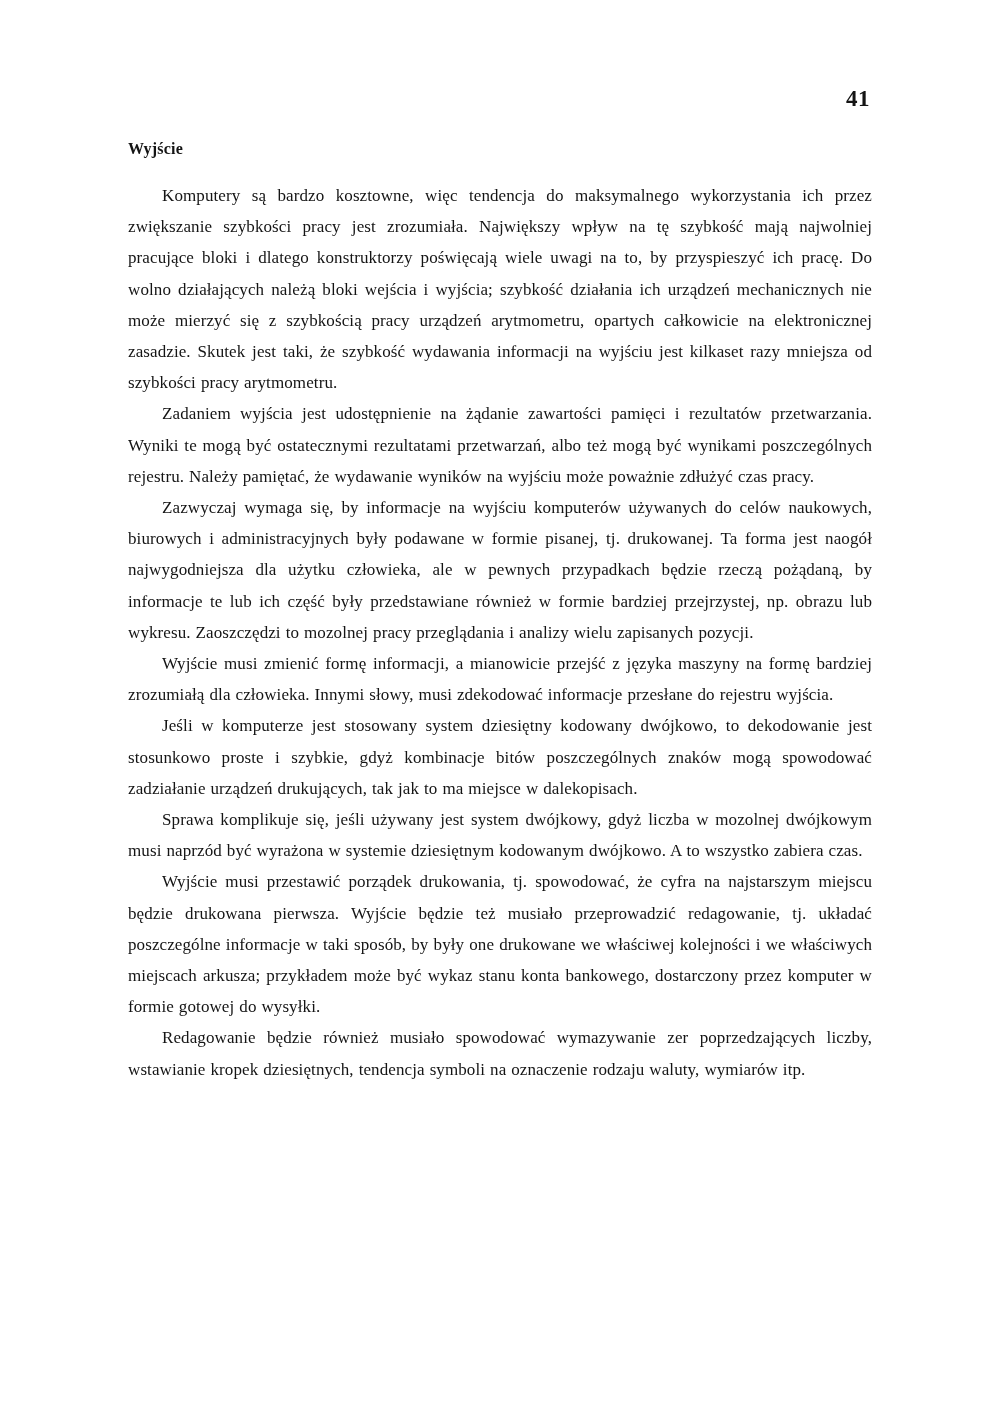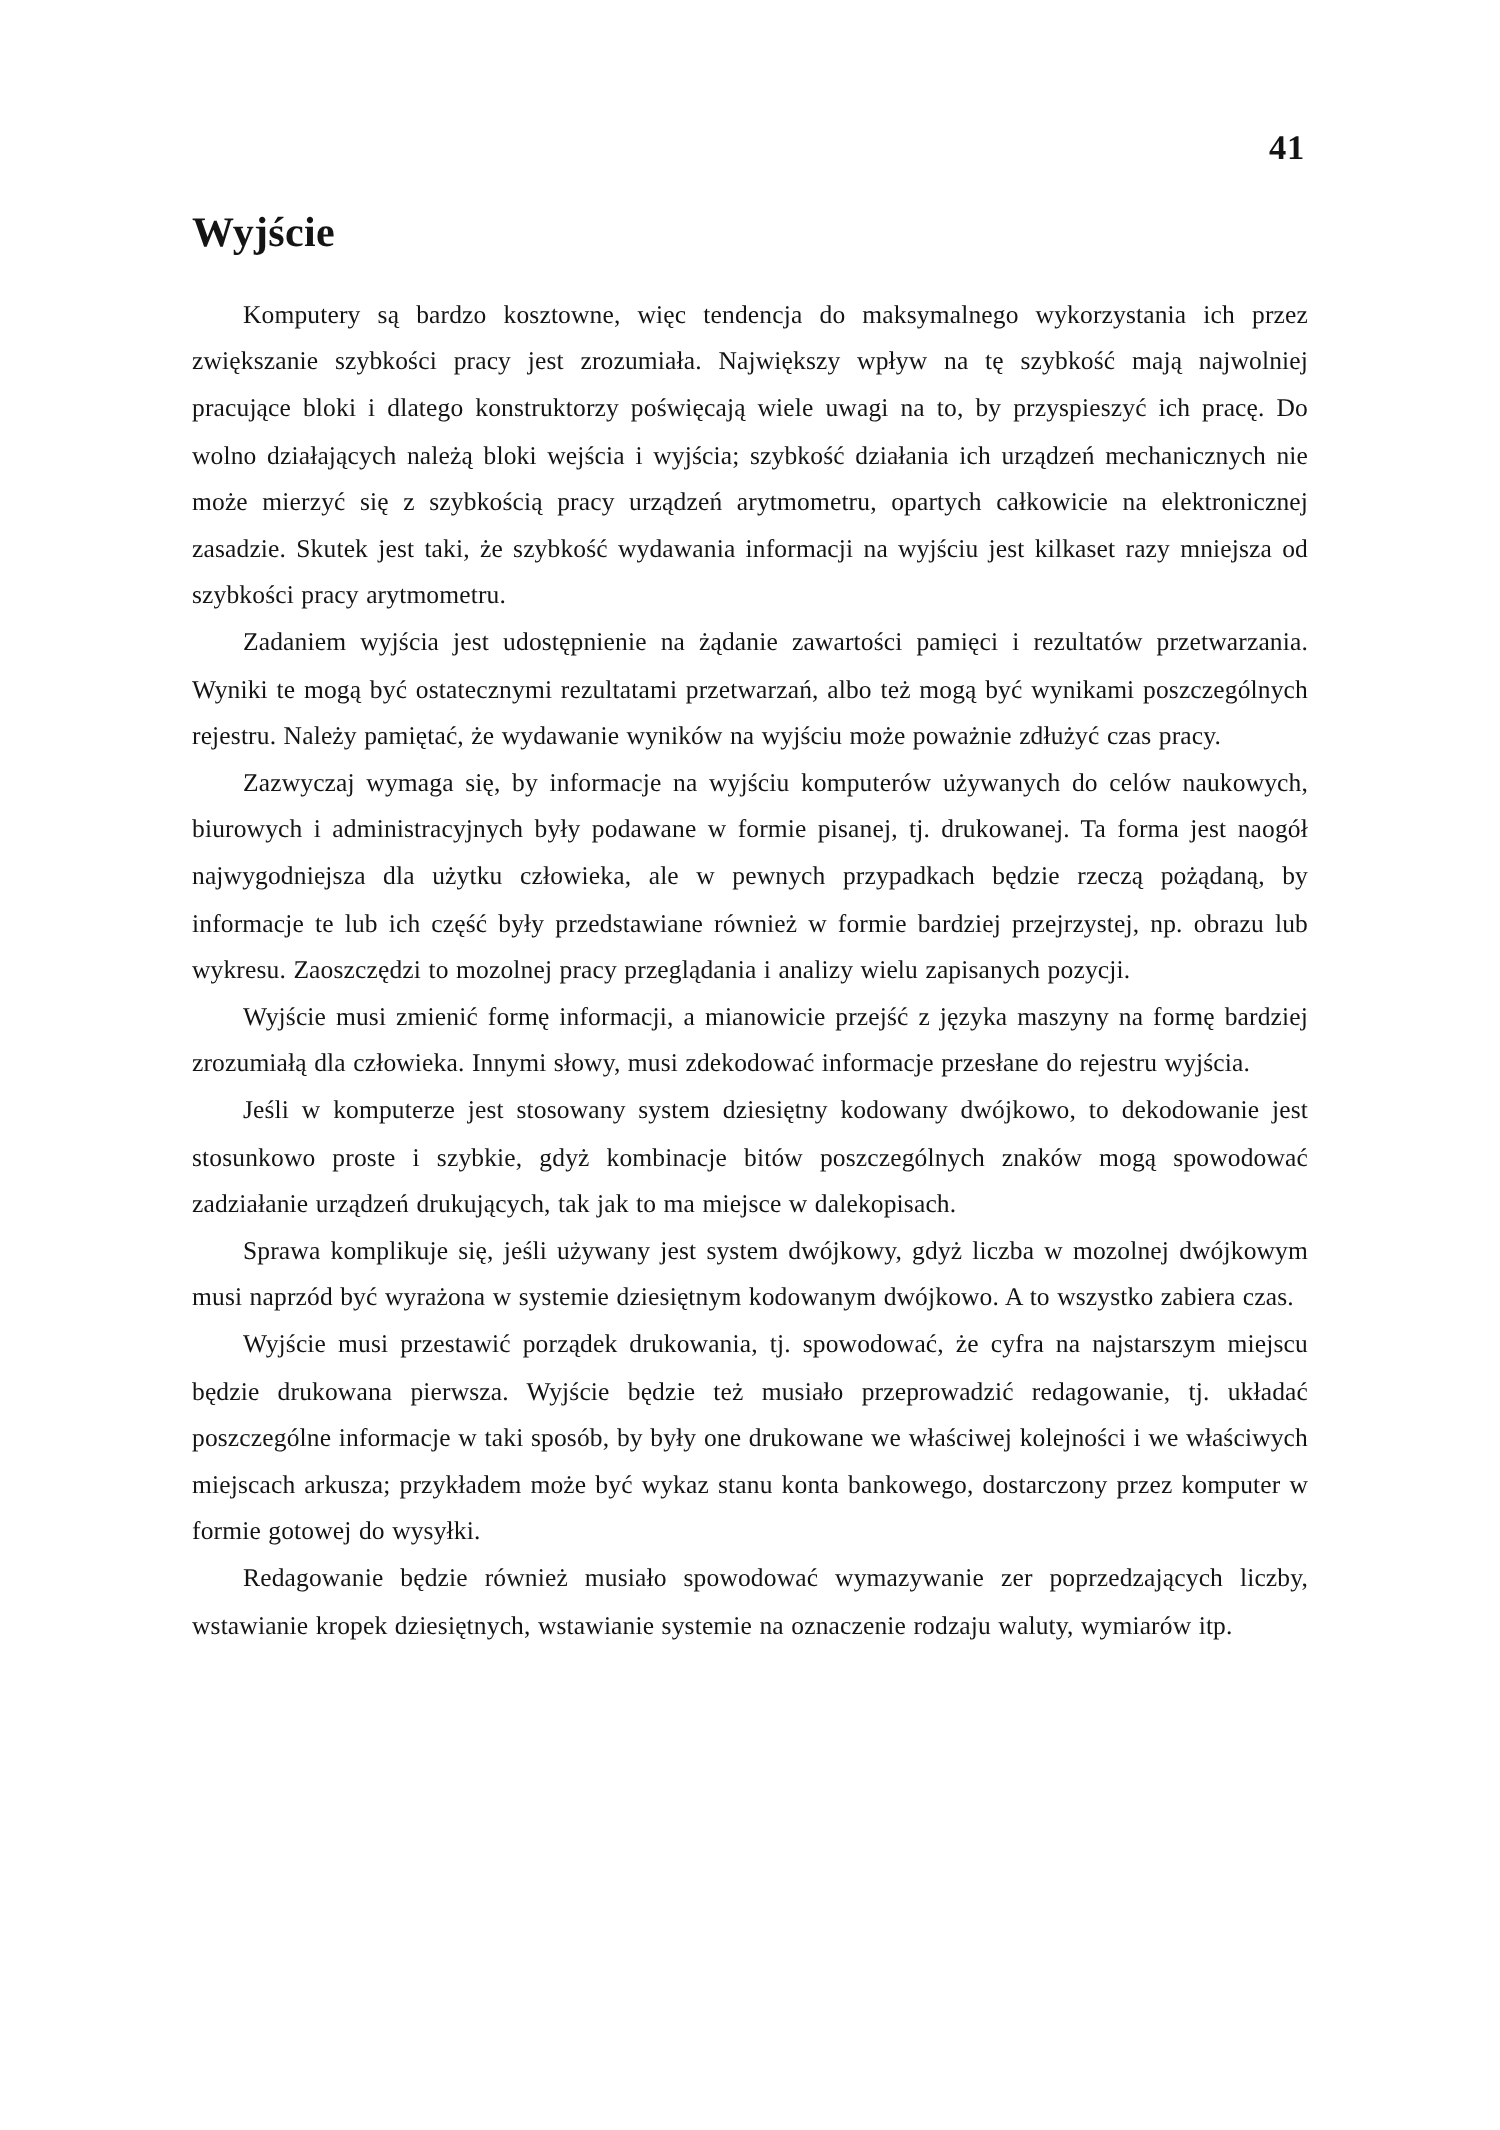--- a/index.html
+++ b/index.html
@@ -24,21 +24,21 @@
     font-weight: bold;
     letter-spacing: 0.5px;
   }
   .content {
     position: absolute;
     left: 128px;
     top: 140px;
     width: 744px;
   }
   .section-heading {
-    font-size: 28px;
+    font-size: 16px;
     font-weight: bold;
     margin: 0 0 22px 0;
     letter-spacing: 0.2px;
   }
   p.para {
     margin: 0;
     font-size: 17px;
     line-height: 31.2px;
     text-align: justify;
     text-indent: 34px;
@@ -60,15 +60,15 @@
   <div class="page-number">41</div>
   <div class="content">
     <h2 class="section-heading">Wyjście</h2>
     <p class="para">Komputery są bardzo kosztowne, więc tendencja do maksymalnego wykorzystania ich przez zwiększanie szybkości pracy jest zrozumiała. Największy wpływ na tę szybkość mają najwolniej pracujące bloki i dlatego konstruktorzy poświęcają wiele uwagi na to, by przyspieszyć ich pracę. Do wolno działających należą bloki wejścia i wyjścia; szybkość działania ich urządzeń mechanicznych nie może mierzyć się z szybkością pracy urządzeń arytmometru, opartych całkowicie na elektronicznej zasadzie. Skutek jest taki, że szybkość wydawania informacji na wyjściu jest kilkaset razy mniejsza od szybkości pracy arytmometru.</p>
     <p class="para">Zadaniem wyjścia jest udostępnienie na żądanie zawartości pamięci i rezultatów przetwarzania. Wyniki te mogą być ostatecznymi rezultatami przetwarzań, albo też mogą być wynikami poszczególnych rejestru. Należy pamiętać, że wydawanie wyników na wyjściu może poważnie zdłużyć czas pracy.</p>
     <p class="para">Zazwyczaj wymaga się, by informacje na wyjściu komputerów używanych do celów naukowych, biurowych i administracyjnych były podawane w formie pisanej, tj. drukowanej. Ta forma jest naogół najwygodniejsza dla użytku człowieka, ale w pewnych przypadkach będzie rzeczą pożądaną, by informacje te lub ich część były przedstawiane również w formie bardziej przejrzystej, np. obrazu lub wykresu. Zaoszczędzi to mozolnej pracy przeglądania i analizy wielu zapisanych pozycji.</p>
     <p class="para">Wyjście musi zmienić formę informacji, a mianowicie przejść z języka maszyny na formę bardziej zrozumiałą dla człowieka. Innymi słowy, musi zdekodować informacje przesłane do rejestru wyjścia.</p>
     <p class="para">Jeśli w komputerze jest stosowany system dziesiętny kodowany dwójkowo, to dekodowanie jest stosunkowo proste i szybkie, gdyż kombinacje bitów poszczególnych znaków mogą spowodować zadziałanie urządzeń drukujących, tak jak to ma miejsce w dalekopisach.</p>
     <p class="para">Sprawa komplikuje się, jeśli używany jest system dwójkowy, gdyż liczba w mozolnej dwójkowym musi naprzód być wyrażona w systemie dziesiętnym kodowanym dwójkowo. A to wszystko zabiera czas.</p>
     <p class="para">Wyjście musi przestawić porządek drukowania, tj. spowodować, że cyfra na najstarszym miejscu będzie drukowana pierwsza. Wyjście będzie też musiało przeprowadzić redagowanie, tj. układać poszczególne informacje w taki sposób, by były one drukowane we właściwej kolejności i we właściwych miejscach arkusza; przykładem może być wykaz stanu konta bankowego, dostarczony przez komputer w formie gotowej do wysyłki.</p>
-    <p class="para">Redagowanie będzie również musiało spowodować wymazywanie zer poprzedzających liczby, wstawianie kropek dziesiętnych, wstawianie systemie na oznaczenie rodzaju waluty, wymiarów itp.</p>
+    <p class="para">Redagowanie będzie również musiało spowodować wymazywanie zer poprzedzających liczby, wstawianie kropek dziesiętnych, tendencja symboli na oznaczenie rodzaju waluty, wymiarów itp.</p>
   </div>
 </div>
 
 </body></html>

